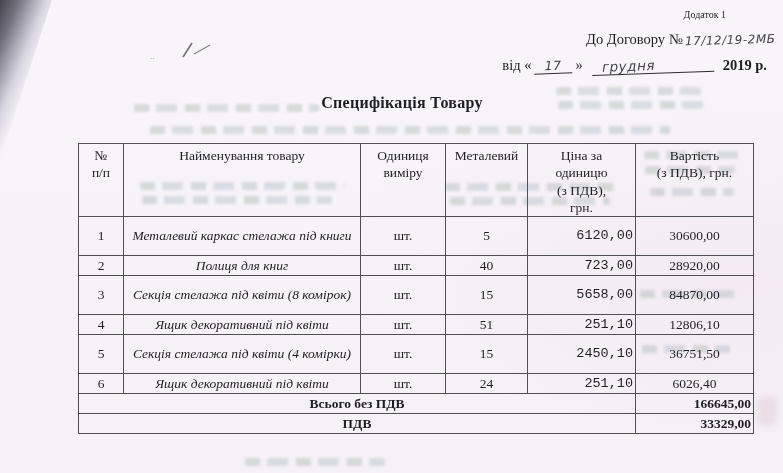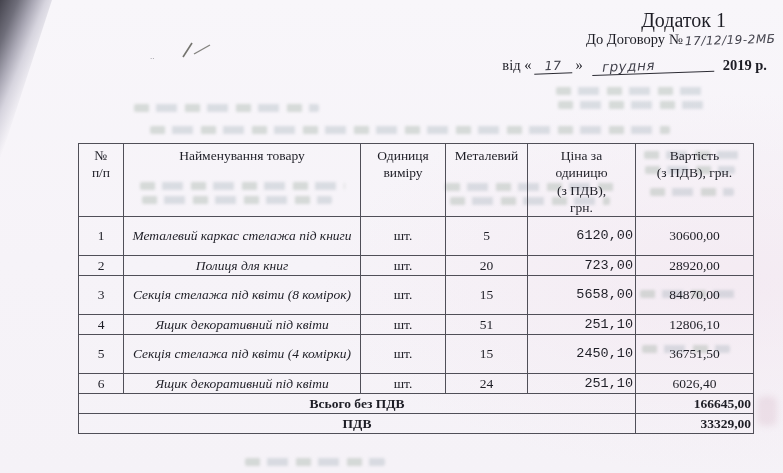--- a/index.html
+++ b/index.html
@@ -11,21 +11,21 @@
     font-family:"Liberation Serif","DejaVu Serif",serif;
     color:#1e1e26;
   }
   
   .corner-shadow{
     position:absolute;left:0;top:0;width:64px;height:160px;
     background:linear-gradient(112deg,#45444e 0%,#6f6e7a 14%,#a9a7b4 26%,#d6d4de 36%,rgba(246,243,248,0) 50%);
     clip-path:polygon(0 0,52px 0,0 160px);
   }
   
-  .appendix{position:absolute;top:9px;right:57px;font-size:20px;}
+  .appendix{position:absolute;top:9px;right:57px;font-size:10px;}
   .contract-line{position:absolute;top:31px;right:8px;font-size:14.5px;white-space:nowrap;}
   .date-line{position:absolute;top:57px;right:16px;font-size:14.5px;display:flex;align-items:flex-end;white-space:nowrap;margin-left:23px;}
   .handwritten{
     font-family:"DejaVu Sans",sans-serif;font-style:italic;color:#43434d;
     font-size:12.5px;letter-spacing:.5px;display:inline-block;transform:rotate(-2deg);
   }
   .slot-day{width:38px;border-bottom:1.2px solid #2c2c34;text-align:center;margin:0 3px;}
   .slot-month{width:112px;border-bottom:1.2px solid #2c2c34;text-align:left;padding-left:10px;margin:0 7px 0 9px;font-size:13.5px;}
   .contract-num{transform:rotate(-1.5deg);margin-left:2px;font-size:12px;}
   .year{margin-left:2px;font-weight:bold;}
@@ -108,20 +108,21 @@
   <div class="contract-line"><span>До Договору №</span><span class="handwritten contract-num">17/12/19-2МБ</span></div>
 
   <div class="date-line">
     <span>від «</span>
     <span class="handwritten slot-day">17</span>
     <span>»</span>
     <span class="handwritten slot-month">грудня</span>
     <span class="year">2019 р.</span>
   </div>
 
+  <h1 class="title">Специфікація Товару</h1>
 
   <table class="spec">
     <colgroup>
       <col style="width:45px">
         <col style="width:237px">
         <col style="width:85px">
       <col style="width:82px">
         <col style="width:108px">
         <col style="width:118px">
     </colgroup>
@@ -147,21 +148,21 @@
         <td class="c-name">Металевий каркас стелажа під книги</td>
         <td class="c-unit">шт.</td>
         <td class="c-qty">5</td>
         <td class="c-price">6120,00</td>
         <td class="c-total">30600,00</td>
       </tr>
       <tr class="r-short">
         <td class="c-num">2</td>
         <td class="c-name">Полиця для книг</td>
         <td class="c-unit">шт.</td>
-        <td class="c-qty">20</td>
+        <td class="c-qty">40</td>
         <td class="c-price">723,00</td>
         <td class="c-total">28920,00</td>
       </tr>
       <tr class="r-tall">
         <td class="c-num">3</td>
         <td class="c-name">Секція стелажа під квіти (8 комірок)</td>
         <td class="c-unit">шт.</td>
         <td class="c-qty">15</td>
         <td class="c-price">5658,00</td>
         <td class="c-total">84870,00</td>

